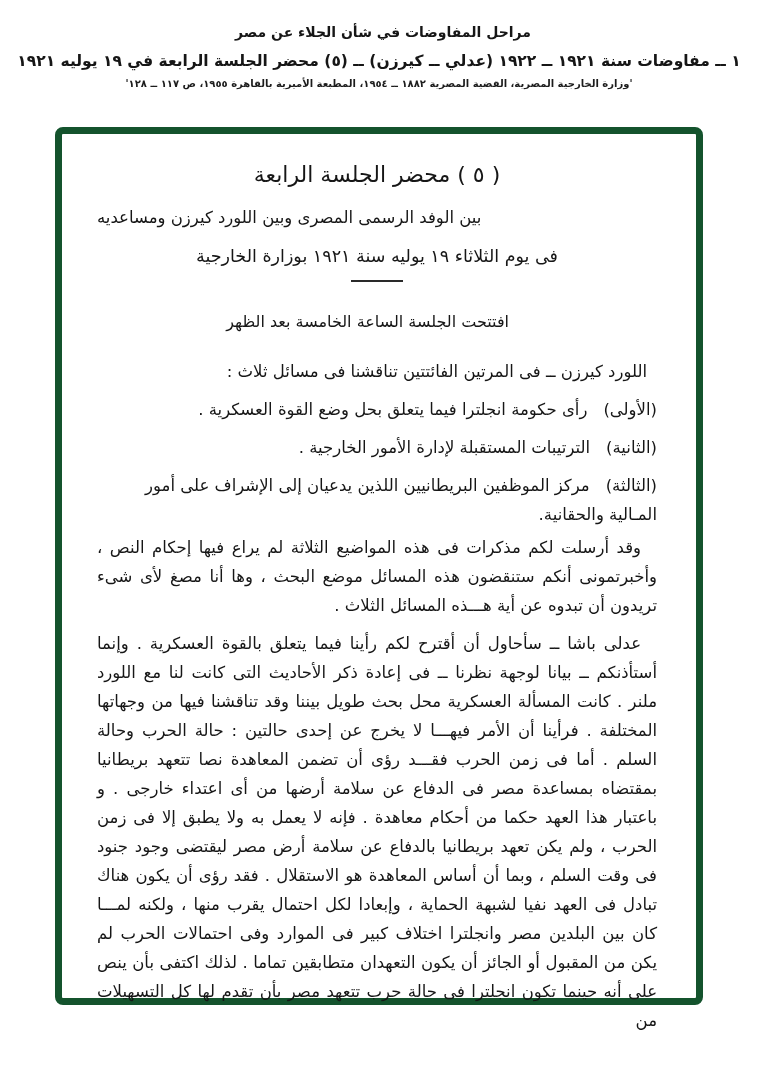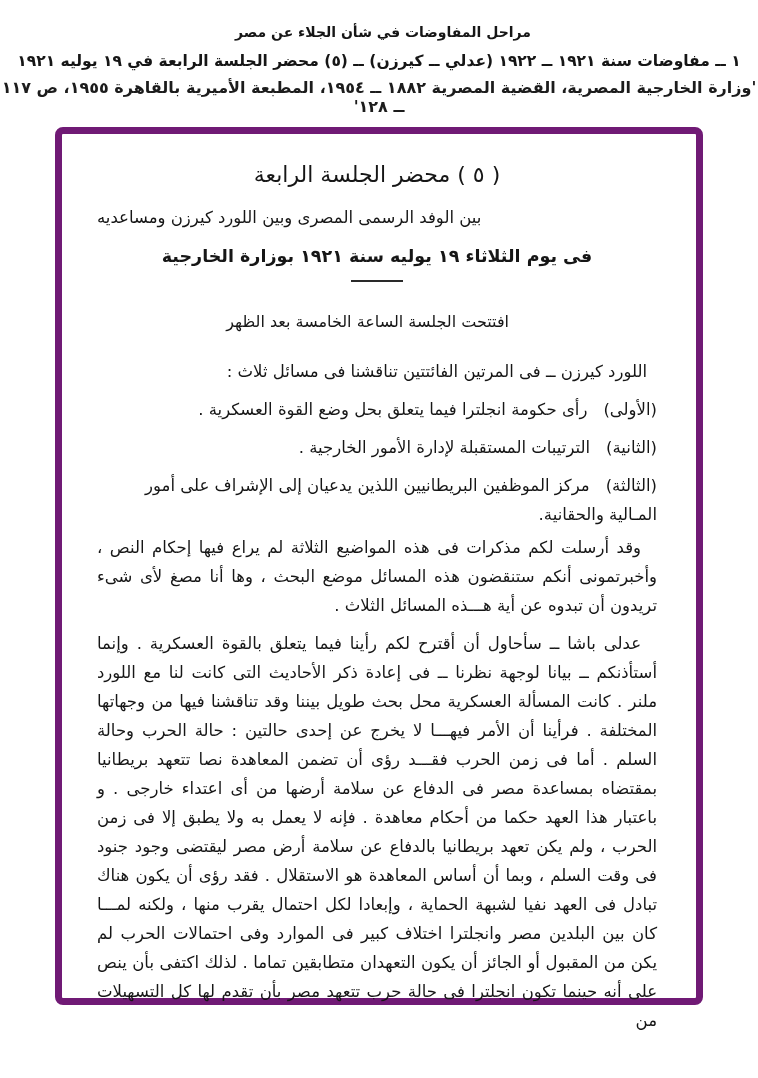--- a/index.html
+++ b/index.html
@@ -9,27 +9,27 @@
     color:#161616;
     position:relative;
   }
   .header {
     direction:rtl;
     text-align:center;
     padding-top:24px;
   }
   .h-line1 { font-size:14px; font-weight:bold; letter-spacing:0.2px;margin-left:8px; }
   .h-line2 { font-size:15.5px; font-weight:bold; margin-top:12px; }
-  .h-note  { font-size:16px; font-weight:bold; margin-top:8px; color:#1c1c1c; }
+  .h-note  { font-size:10px; font-weight:bold; margin-top:8px; color:#1c1c1c; }
 
   .annotation-box {
     position:absolute;
     left:55px; top:127px;
     width:648px; height:878px;
-    border:7px solid #701a75;
+    border:7px solid #14532d;
     border-radius:8px;
     background:transparent;
   }
   .doc {
     direction:rtl;
     padding:22px 39px 0 35px;  
     font-size:16.5px;
     line-height:29px;
   }
   .doc-title {
@@ -39,21 +39,21 @@
     margin-top:4px;
   }
   .participants-line {
     text-align:left;
     font-size:16.5px;
     margin-top:13px;
   }
   .date-line {
     text-align:center;
     font-size:17.5px;
-    font-weight:bold;
+    font-weight:normal;
     margin-top:10px;
   }
   .divider {
     width:52px; height:2px;
     background:#2a2a2a;
     margin:9px auto 0 auto;
   }
   .opening-line {
     margin-top:25px;
     padding-right:148px;

